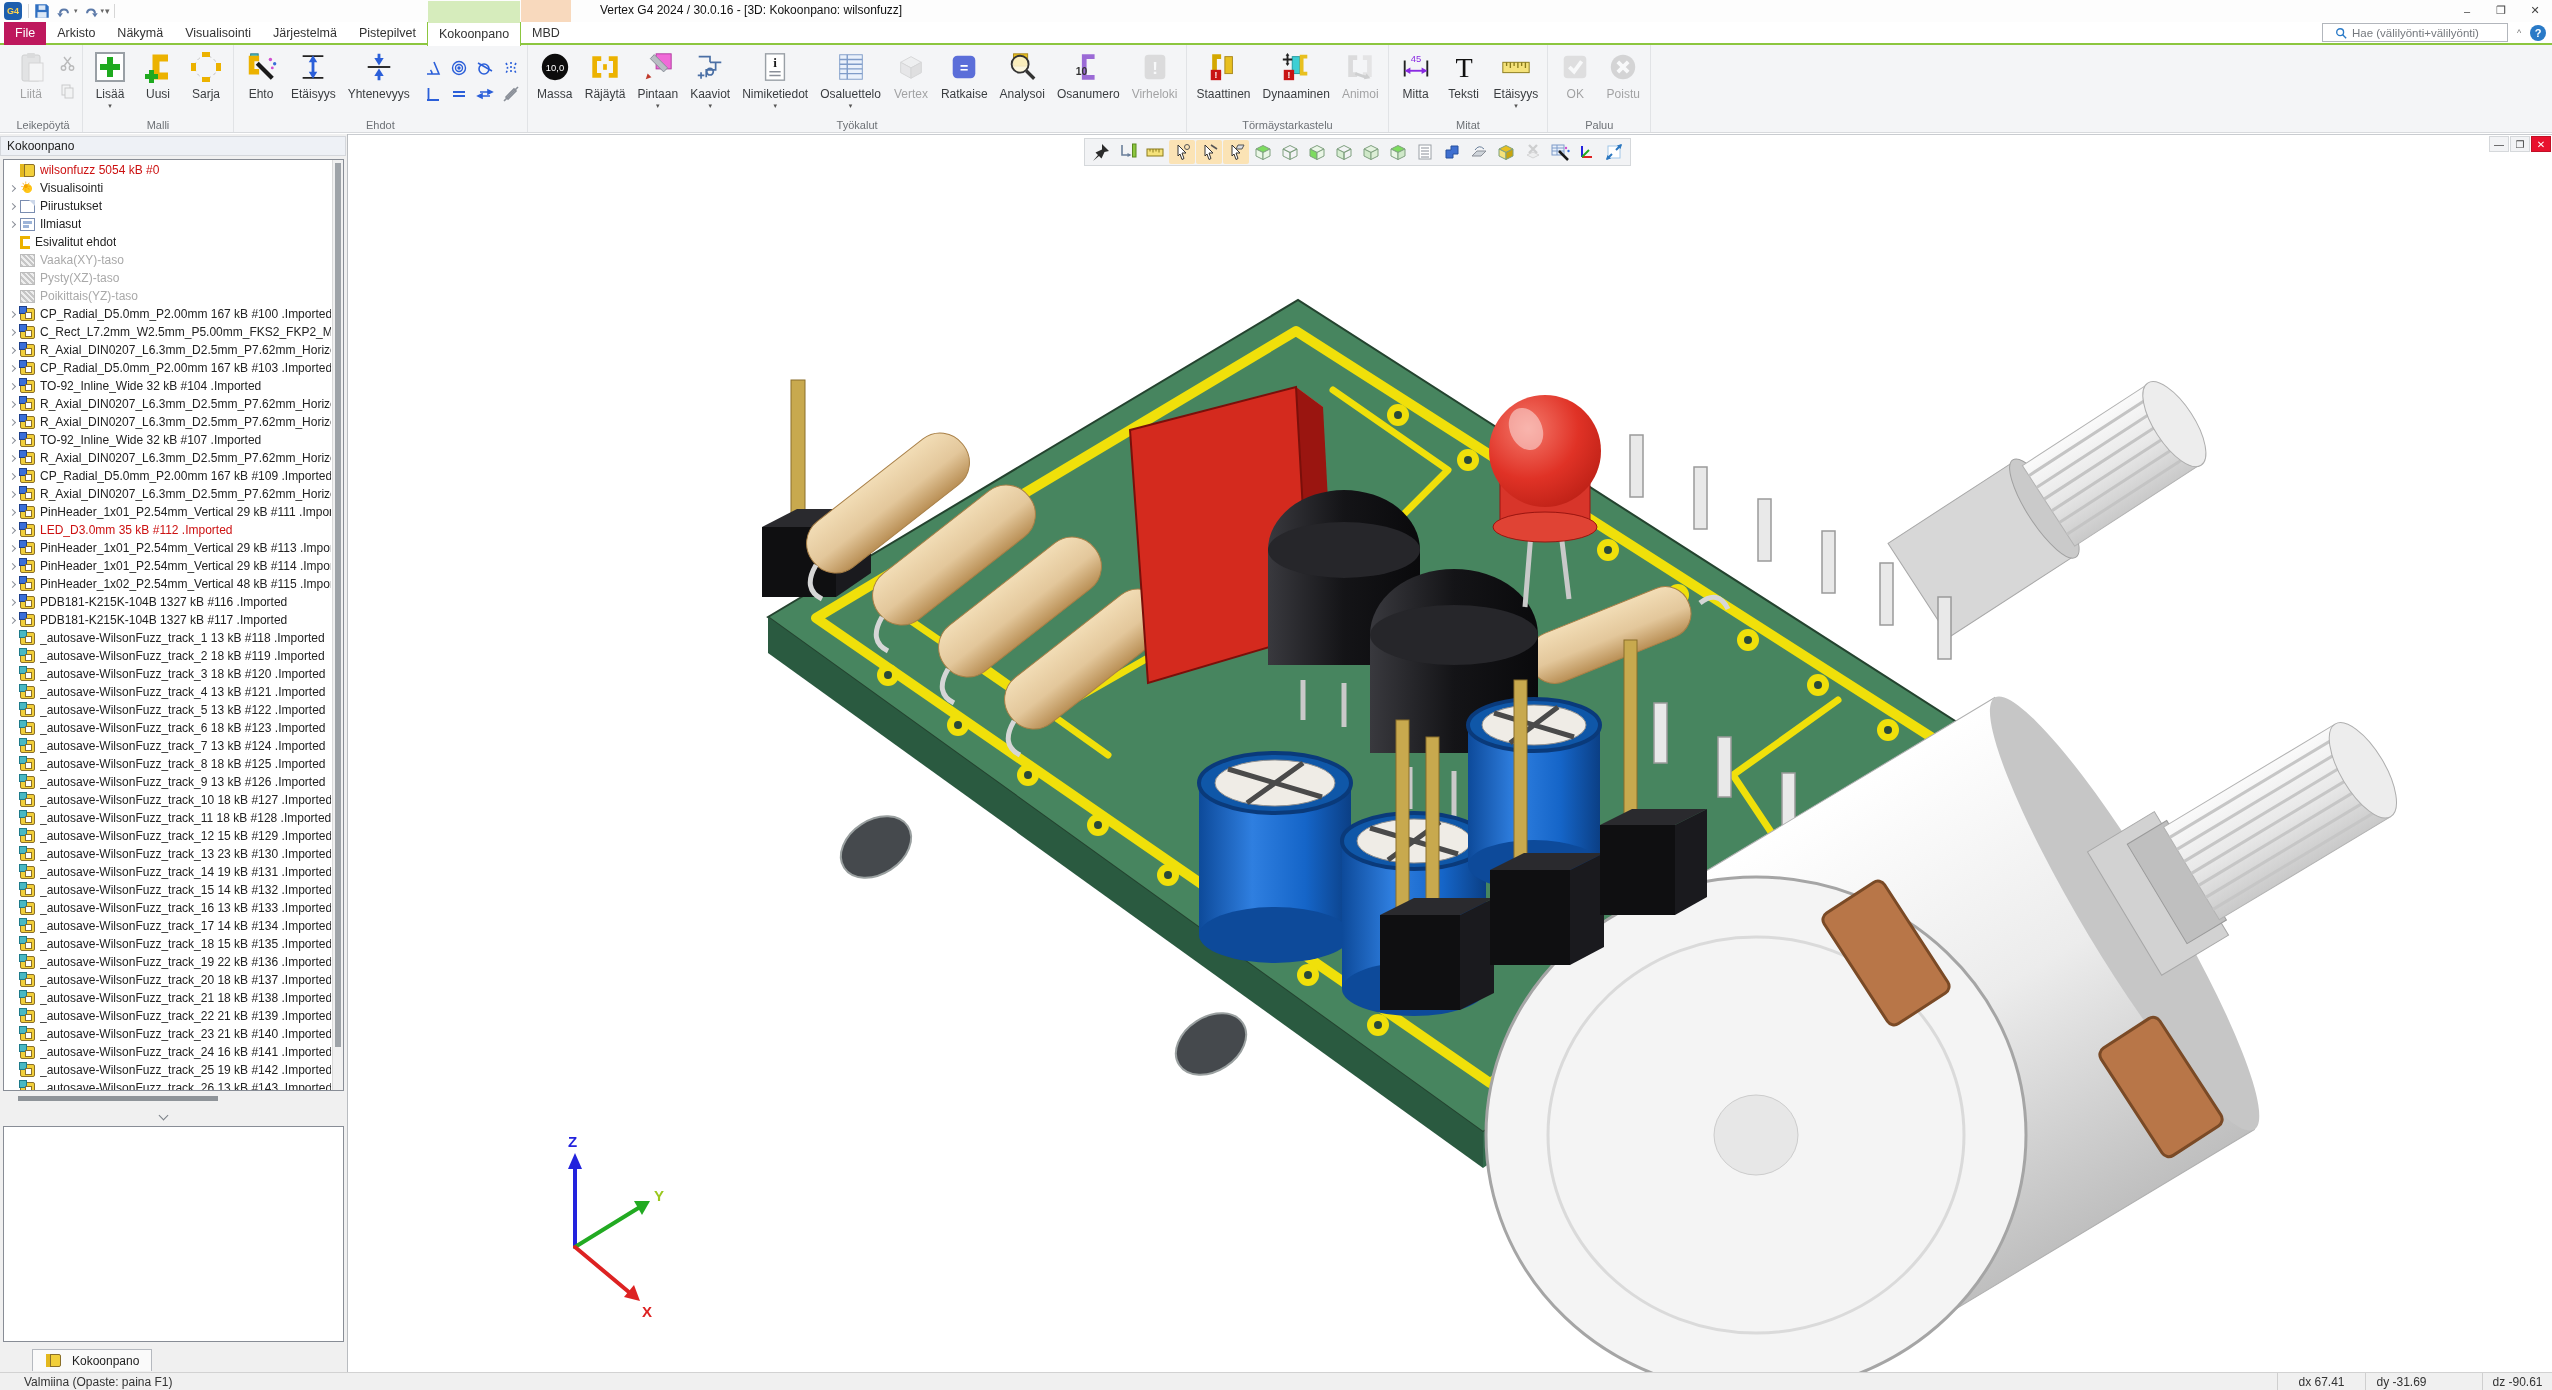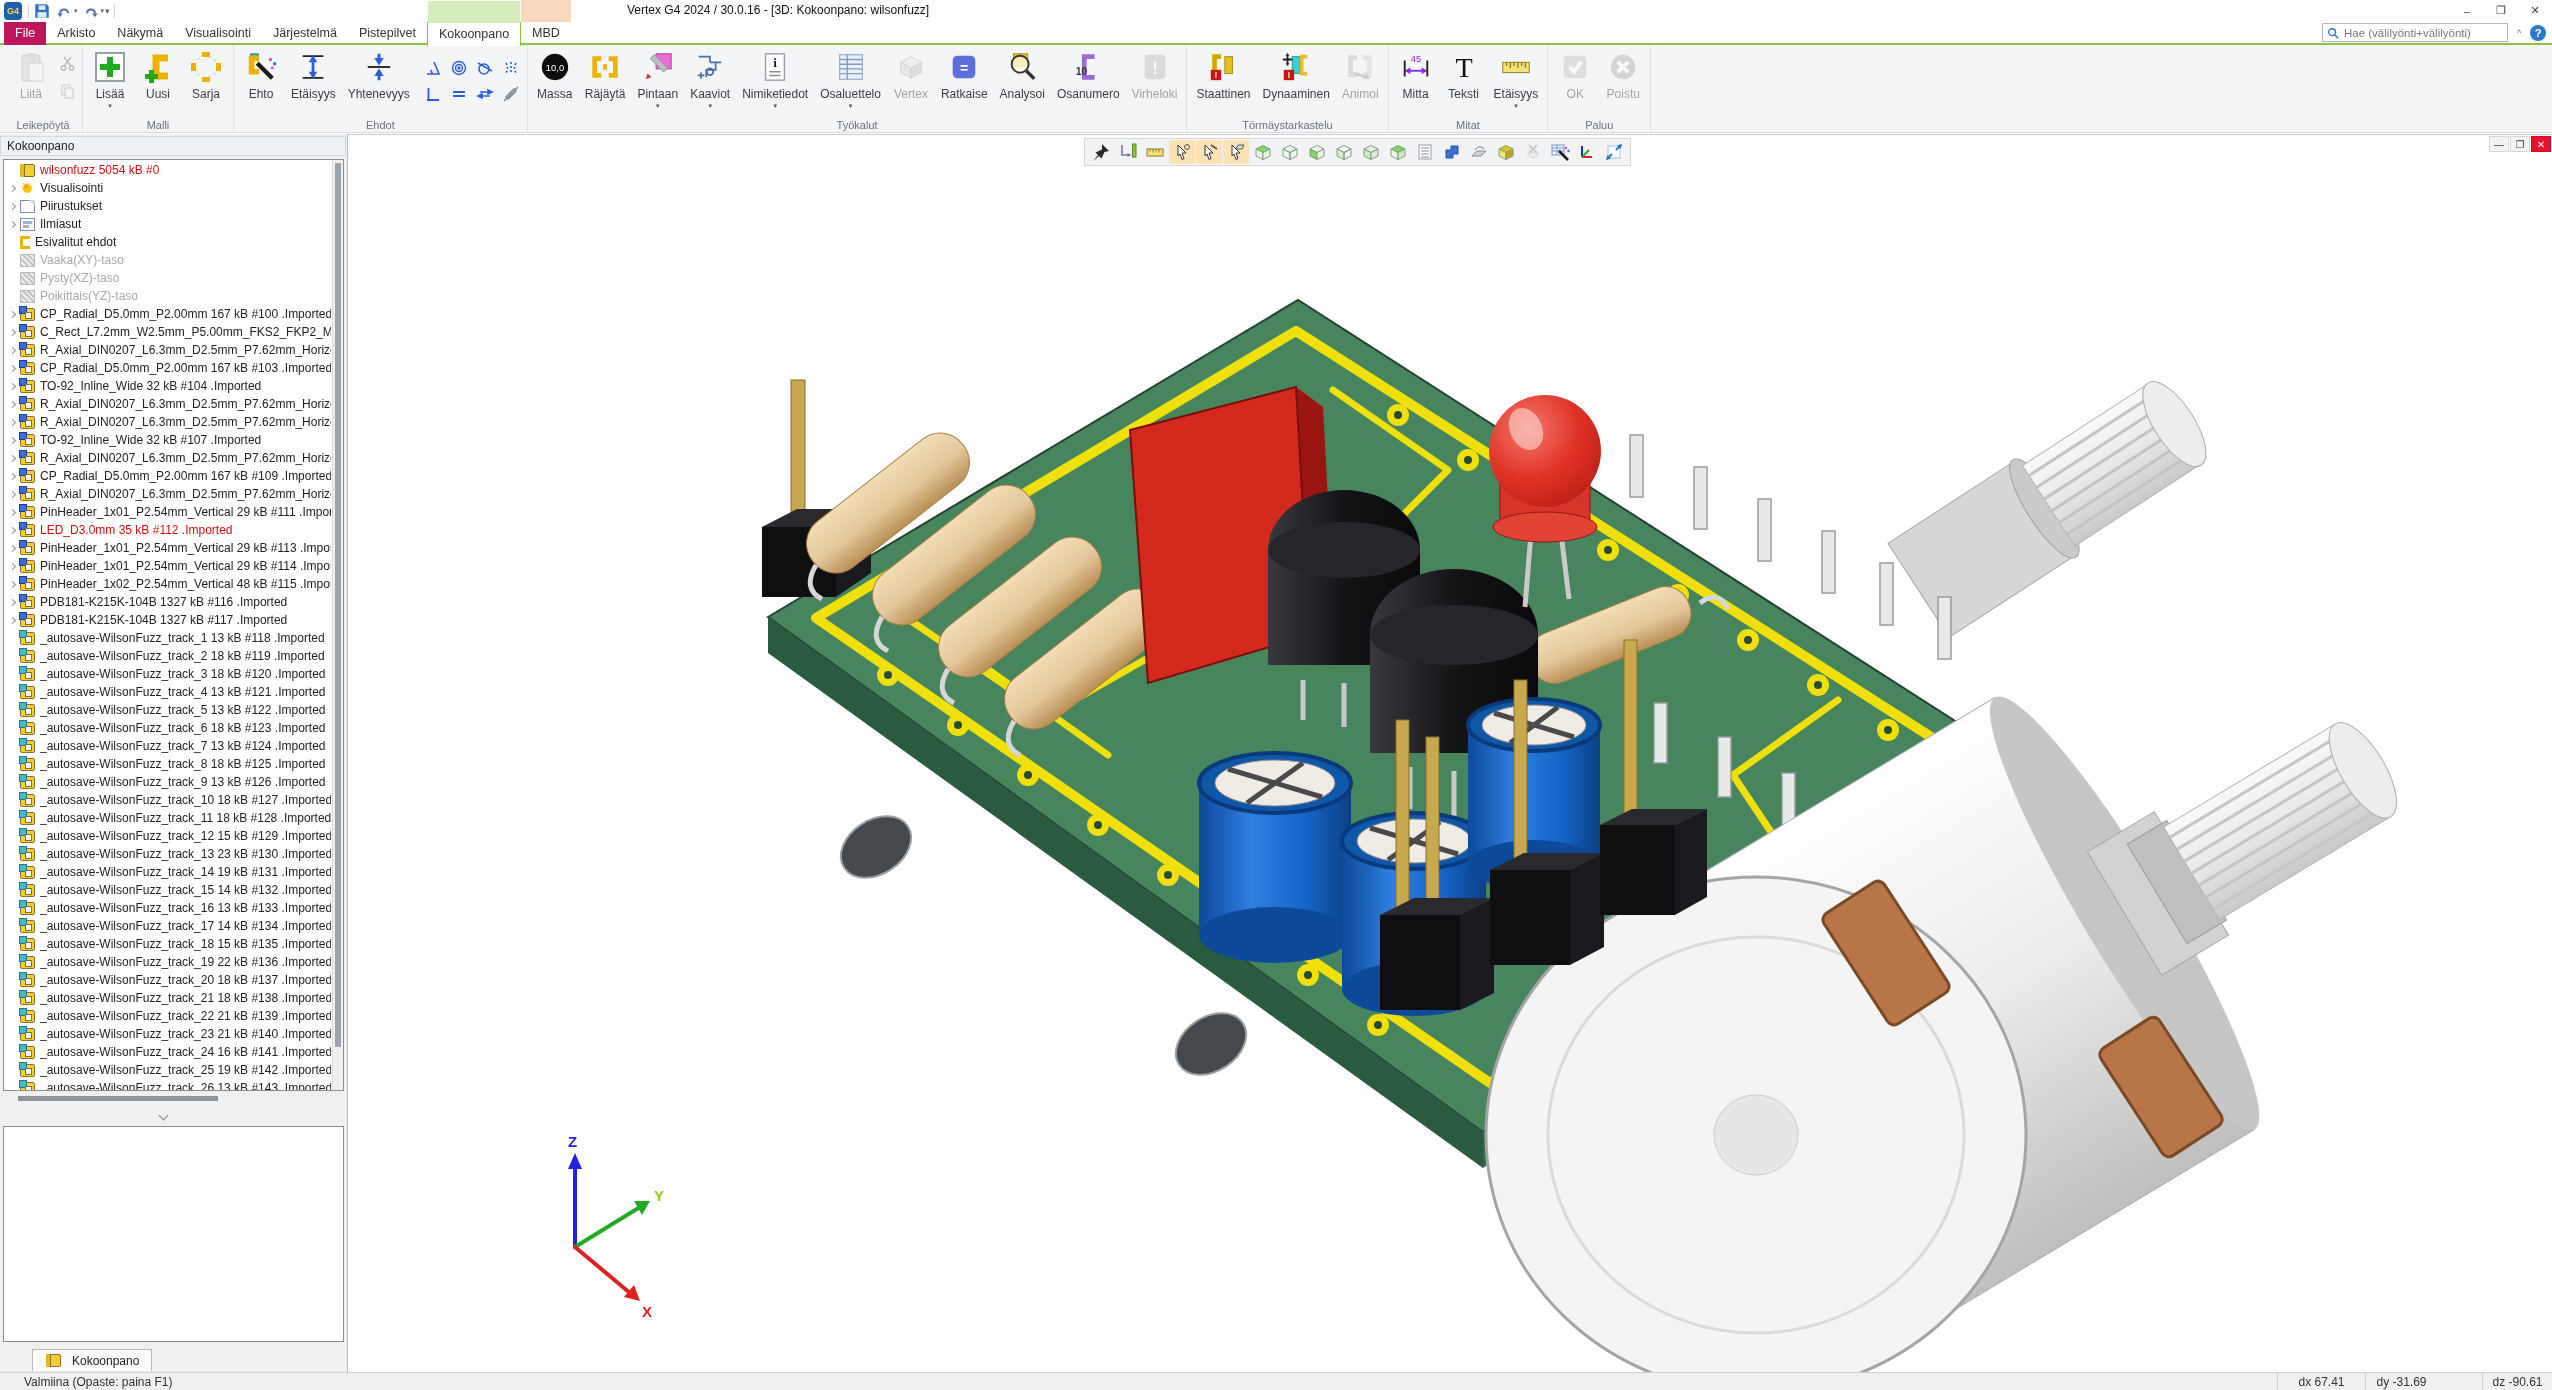--- a/index.html
+++ b/index.html
@@ -9,39 +9,39 @@
 
   
   .titlebar { position:absolute; left:0; top:0; right:0; height:22px; background:#fdfdfd; }
   .applogo { position:absolute; left:4px; top:2px; width:18px; height:18px; border-radius:4px;
              background:#1e5fae; color:#ffd34d; font-size:9px; font-weight:bold;
              display:flex; align-items:center; justify-content:center; }
   .qat { position:absolute; left:28px; top:1px; height:20px; display:flex; align-items:center; gap:4px; }
   .qat .sep { width:1px; height:14px; background:#d6d6d6; }
   .qicon { width:18px; height:18px; display:flex; align-items:center; justify-content:center; }
   .qcaret { font-size:7px; color:#666; margin-left:-3px; }
-  .wtitle { position:absolute; left:600px; top:3px; font-size:12px; color:#111; white-space:nowrap;margin-left:27px; }
+  .wtitle { position:absolute; left:600px; top:3px; font-size:12px; color:#111; white-space:nowrap; }
   .wctrls { position:absolute; right:0; top:0; display:flex; }
   .wctrl { width:34px; height:21px; display:flex; align-items:center; justify-content:center;
            color:#444; font-size:11px; }
 
   
   .tabrow { position:absolute; left:0; top:22px; right:0; height:23px; background:#fff; }
   .tabrow .underline { position:absolute; left:0; right:0; bottom:0; height:2px; background:#8cc63f; }
   .tabs { position:absolute; left:4px; top:0; height:23px; display:flex; }
   .tab { position:relative; padding:4px 11px 0 11px; font-size:12.5px; color:#333; height:23px; z-index:2; }
   .tab.file { background:#be185d; color:#fff; }
   .tab.active-green { background:#fff; border:1px solid #8cc63f; border-bottom:none; height:24px; }
   .tab .patch { position:absolute; left:0; right:0; top:-22px; height:22px; }
   .tab.active-green .patch { background:#d6ecbc; }
   .tab.context-orange .patch { background:#f8d9bd; }
   
   .searchwrap { position:absolute; right:6px; top:1px; display:flex; align-items:center; gap:4px; z-index:3; }
   .searchbox { width:186px; height:19px; background:#fff; border:1px solid #b2b6bc;
-               display:flex; align-items:center; padding:0 4px; gap:5px; }
+               display:flex; align-items:center; padding:0 12px; gap:5px; }
   .searchbox .ph { color:#75797e; font-size:11.5px; white-space:nowrap; overflow:hidden; }
   .chevup { font-size:9px; color:#777; width:14px; text-align:center; }
   .helpbtn { width:16px; height:16px; border-radius:50%; background:#2a7ac7; color:#fff;
              font-size:11px; font-weight:bold; display:flex; align-items:center; justify-content:center; }
 
   
   .ribbon { position:absolute; left:0; top:45px; right:0; height:88px; background:#f4f5f7;
             border-bottom:1px solid #d8dadd; display:flex; align-items:stretch; padding-left:4px; }
   .rgroup { position:relative; display:flex; flex-direction:column; border-right:1px solid #e1e3e6;
             padding:3px 4px 14px 4px; }

